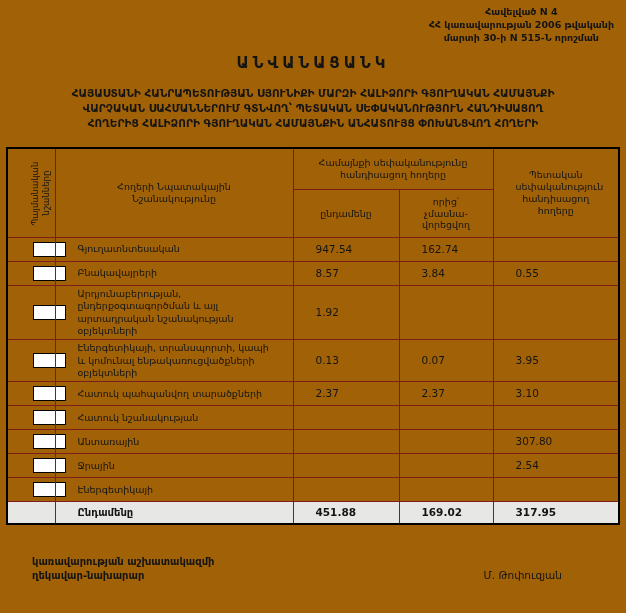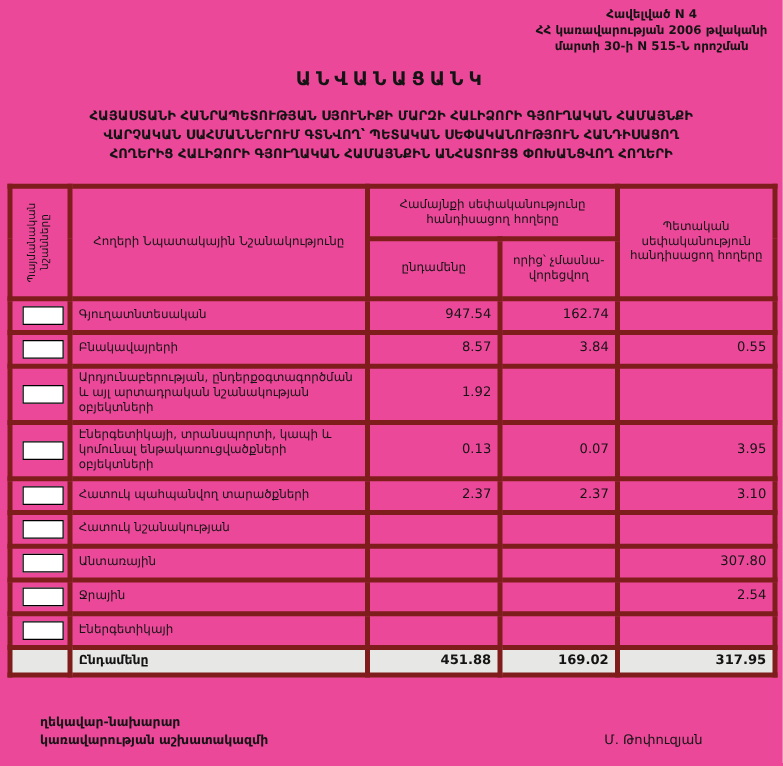--- a/index.html
+++ b/index.html
@@ -1,50 +1,50 @@
 <!DOCTYPE html>
 <html><head>
 <meta charset="utf-8">
 <style>
   html,body{margin:0;padding:0;}
   body{background:#e9e9e7;font-family:"DejaVu Sans",sans-serif;color:#141414;}
   .page{
-    width:626px;height:613px;background:#ec4899;box-sizing:border-box;
+    width:626px;height:613px;background:#a16207;box-sizing:border-box;
     padding:4px 6px;position:relative;overflow:hidden;margin:0 auto;
   }
   .hdr{
     width:max-content;margin:2px 6px 0 auto;text-align:center;
     font-size:9.5px;line-height:1.35;font-weight:bold;
   }
   .title{
     text-align:center;font-weight:bold;font-size:15px;letter-spacing:4px;margin-top:10px;
   }
   .subtitle{
     text-align:center;font-weight:bold;font-size:10.5px;line-height:1.4;margin-top:14px;
   }
   table.tbl{
     border-collapse:collapse;width:614px;margin:16px auto 0;table-layout:fixed;
     border:2px solid #000;
   }
-  .tbl th,.tbl td{border:4px solid #7f1d1d;padding:2px 5px;vertical-align:middle;box-sizing:border-box;}
+  .tbl th,.tbl td{border:1px solid #7f1d1d;padding:2px 22px;vertical-align:middle;box-sizing:border-box;}
   .tbl th{font-weight:normal;font-size:9.5px;text-align:center;line-height:1.25;}
   .tbl thead tr.h1 th{height:42px;}
   .tbl thead tr.h2 th{height:48px;}
   .c-signs{width:48px;}
   .c-name{width:238px;}
   .c-total{width:106px;}
   .c-nonpriv{width:94px;}
   .c-state{width:126px;}
   .vert{
     writing-mode:vertical-rl;transform:rotate(180deg);
     font-size:8.5px;line-height:1.25;max-height:92px;margin:0 auto;
   }
   .tbl td{height:22px;font-size:9.5px;line-height:1.3;}
   td.name{text-align:left;}
-  td.num{text-align:right;font-size:10.5px;}
+  td.num{text-align:left;font-size:10.5px;}
   .box{
     width:31px;height:13px;border:1.5px solid #000;background:#fff;margin:2px auto 2px 3px;
   }
   tr.total td{background:#e7e7e5;font-weight:bold;}
   tr.total td.name{font-size:10px;}
   tr.total td.num{font-size:10.5px;}
   .footer{
     display:flex;justify-content:space-between;align-items:flex-end;
     margin-top:30px;padding:0 58px 0 26px;
   }
@@ -179,19 +179,19 @@
         <td class="name">Ընդամենը</td>
         <td class="num">451.88</td>
         <td class="num">169.02</td>
         <td class="num">317.95</td>
       </tr>
     </tbody>
   </table>
 
   <div class="footer">
     <div class="sig-left">
+      <div>կառավարության աշխատակազմի</div>
       <div>ղեկավար-նախարար</div>
-      <div>կառավարության աշխատակազմի</div>
     </div>
     <div class="sig-right">Մ. Թոփուզյան</div>
   </div>
 
 </div>
 
 </body></html>

